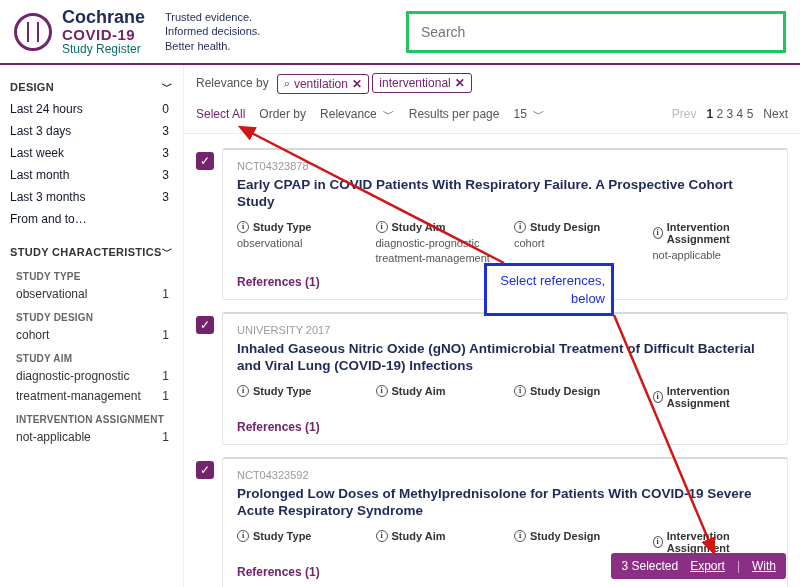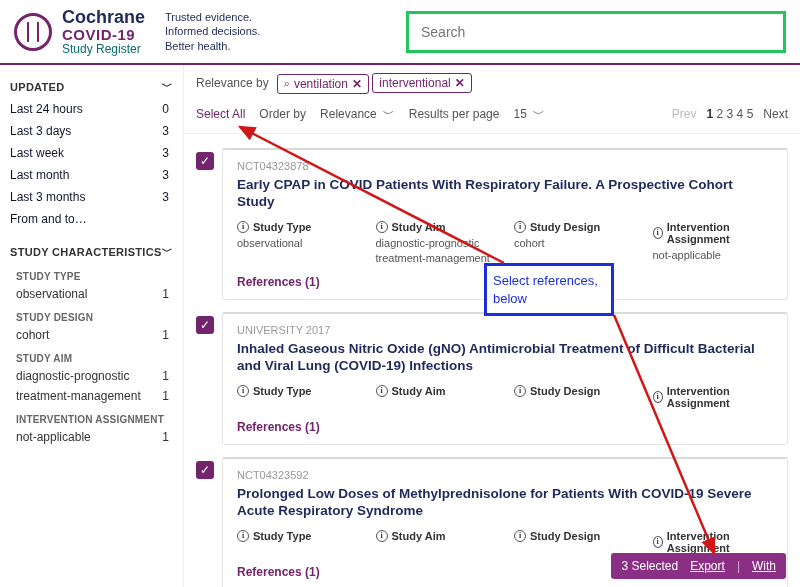--- a/index.html
+++ b/index.html
@@ -46,21 +46,21 @@
   .card { flex:1; border:1px solid #e5e5e5; border-top:2px solid #d9d9d9; border-radius:3px; padding:10px 14px 10px 14px; }
   .card-id { font-size:11px; color:#9a9a9a; margin-bottom:4px; }
   .card-title { color:#1f2a5b; font-weight:700; font-size:13.5px; line-height:1.3; margin-bottom:10px; cursor:pointer;}
   .meta-row { display:flex; gap:18px; margin-bottom:8px; }
   .meta-col { flex:1; }
   .meta-label { font-size:11px; font-weight:700; color:#333; display:flex; align-items:center; gap:4px;}
   .meta-label .i { width:12px; height:12px; border:1px solid #555; border-radius:50%; display:inline-flex; align-items:center; justify-content:center; font-size:8px; font-style:normal; font-family:serif;}
   .meta-val { font-size:11px; color:#555; padding-top:3px; line-height:1.4;}
   .refs { color:#72246c; font-weight:700; font-size:12px; cursor:pointer;}
 
-  .callout { position:absolute; left:300px; top:198px; width:130px; border:3px solid #1a2fd8; background:#fff; color:#1a2fd8; font-size:13px; text-align:left; padding:6px 6px; line-height:1.35; z-index:5;}
+  .callout { position:absolute; left:300px; top:198px; width:130px; border:3px solid #1a2fd8; background:#fff; color:#1a2fd8; font-size:13px; text-align:right; padding:6px 6px; line-height:1.35; z-index:5;}
   svg.arrows { position:absolute; left:0; top:0; width:100%; height:100%; pointer-events:none; z-index:6;}
   .footer-bar { position:fixed; left:0; width:800px; bottom:0; display:flex; justify-content:flex-end; padding:0 14px 8px 0; }
   .sel-pill { background:#8a2f83; color:#fff; display:flex; align-items:center; gap:12px; padding:6px 10px; font-size:12px; border-radius:3px;}
   .sel-pill a { color:#fff; text-decoration:underline; cursor:pointer;}
   .sep { color:#d6a9d0; }
 </style>
 </head>
 <body>
 
 <div class="header">
@@ -78,21 +78,21 @@
     <div>Better health.</div>
   </div>
   <div class="search-box">
     <input placeholder="Search" style="">
   </div>
 </div>
 
 <div class="layout">
   <div class="sidebar">
     <div class="side-section-hdr">
-      <span>UPDATED</span>
+      <span>DESIGN</span>
       <span class="chev">﹀</span>
     </div>
     <div id="updated-rows">
         <div class="side-row">
           <span>Last 24 hours</span>
           <span>0</span>
         </div>
         <div class="side-row">
           <span>Last 3 days</span>
           <span>3</span>

